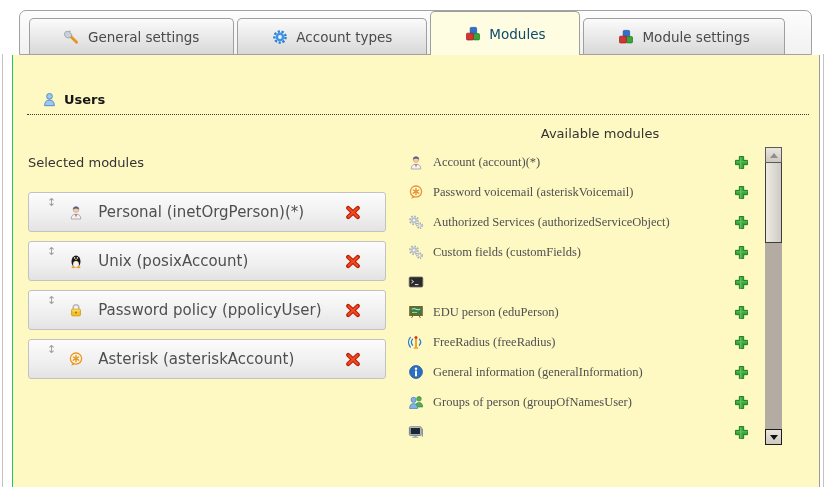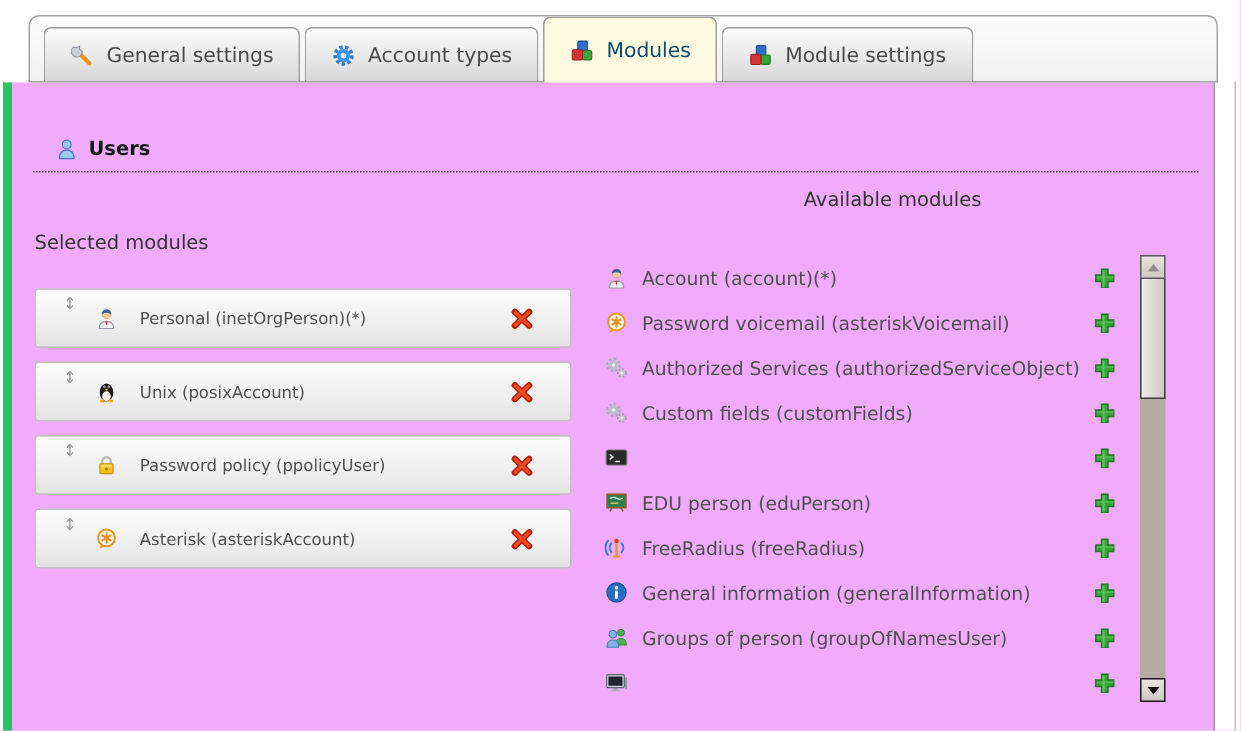--- a/index.html
+++ b/index.html
@@ -15,33 +15,33 @@
 
   
   .tabstrip{
     position:absolute;left:19px;top:10px;width:793px;height:45px;box-sizing:border-box;
     border:1px solid #a2a2a2;border-radius:7px 7px 0 0;
     background:linear-gradient(#fdfdfd,#f1f1f1);
     display:flex;align-items:flex-end;padding-left:9px;z-index:2;
   }
   .tab{
     height:36px;box-sizing:border-box;display:flex;align-items:center;gap:8px;
-    padding:0 17px;margin-right:3px;cursor:pointer;position:relative;
+    padding:0 34px;margin-right:3px;cursor:pointer;position:relative;
     background:linear-gradient(#fbfbfb,#d8d8d8);
     border:1px solid #9f9f9f;border-bottom:none;border-radius:5px 5px 0 0;
     color:#4a4a4a;font-size:13.5px;white-space:nowrap;
   }
   .tab.active{
     height:44px;background:#fffde1;margin-bottom:-1px;z-index:3;color:#0c4a6e;
   }
 
   
   .panel{
-    position:absolute;left:2px;top:55px;width:808px;height:432px;box-sizing:border-box;
-    background:#f0abfc;border-left:6px solid #22c55e;border-right:1px solid #9a9a9a;
+    position:absolute;left:12px;top:55px;width:808px;height:432px;box-sizing:border-box;
+    background:#fef9c3;border-left:1px solid #22c55e;border-right:1px solid #9a9a9a;
     z-index:1;
   }
   .section-header{
     margin:36px 10px 0 14px;padding:0 0 7px 14px;
     border-bottom:1px dotted #3c3c3c;
     display:flex;align-items:center;gap:7px;
   }
   .section-title{font-size:13px;font-weight:bold;color:#161616;}
 
   .col-heading{font-size:13px;color:#333;line-height:17px;}
@@ -53,24 +53,24 @@
     height:40px;box-sizing:border-box;margin-bottom:9px;
     display:flex;align-items:center;padding:0 12px;
     background:linear-gradient(#fcfcfc 0%,#efefef 60%,#e3e3e3 100%);
     border:1px solid #c2c2c2;border-radius:3px;
   }
   .drag{
     align-self:flex-start;margin:4px 12px 0 6px;color:#9b9b9b;font-size:11px;
     cursor:move;line-height:12px;
   }
   .mod-icon{margin-right:14px;}
-  .mod-label{font-size:11px;color:#4f4f4f;white-space:nowrap;}
+  .mod-label{font-size:15px;color:#4f4f4f;white-space:nowrap;}
   .del-btn{margin-left:auto;margin-right:12px;cursor:pointer;display:inline-flex;}
 
-  .avail-wrap{display:flex;margin-top:28px;}
+  .avail-wrap{display:flex;margin-top:5px;font-family:Liberation Serif, serif;}
   #available-list{width:354px;}
   .avail-row{height:30px;display:flex;align-items:center;}
   .avail-row .ic{margin-right:9px;}
   .avail-label{font-size:12.5px;color:#4f4f4f;white-space:nowrap;}
   .add-btn{margin-left:auto;margin-right:4px;cursor:pointer;display:inline-flex;}
 
   
   .scrollbar{width:17px;height:298px;margin-left:3px;display:flex;flex-direction:column;}
   .sb-btn{
     height:16px;box-sizing:border-box;flex:none;

